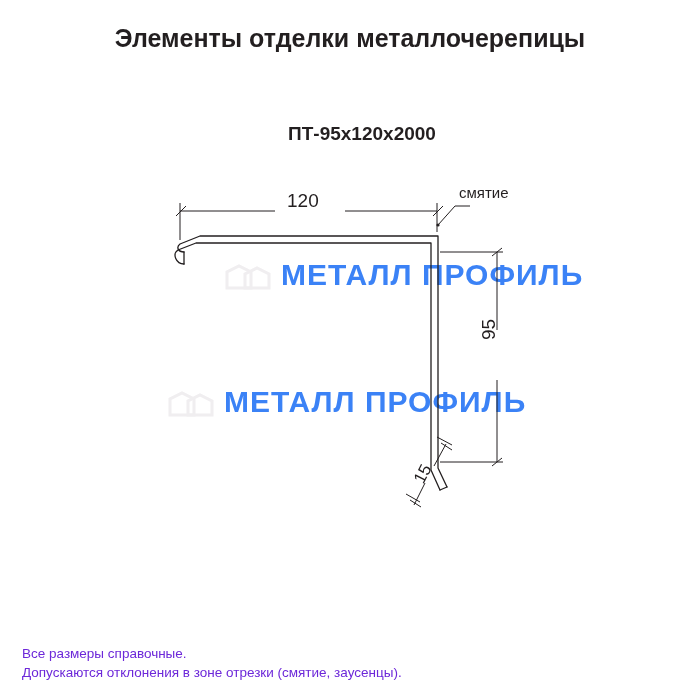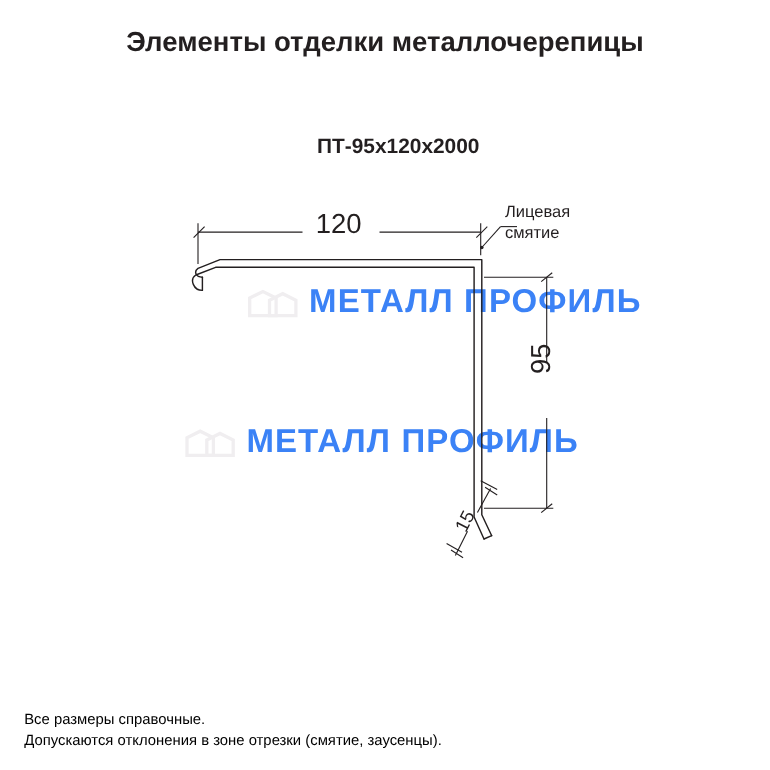--- a/index.html
+++ b/index.html
@@ -73,21 +73,21 @@
   }
   .wm1 { left: 225px; top: 258px; }
   .wm2 { left: 168px; top: 385px; }
   .drawing {
     position: absolute;
     left: 0;
     top: 0;
   }
   .dim-label {
     position: absolute;
-    font-size: 25px;
+    font-size: 19px;
     color: #231f20;
   }
   .label-120 {
     left: 287px;
     top: 190px;
   }
   .label-95 {
     left: 478px;
     top: 340px;
     transform: rotate(-90deg);
@@ -109,21 +109,21 @@
     color: #231f20;
     text-align: left;
     width: 120px;
   }
   .footer {
     position: absolute;
     left: 22px;
     bottom: 18px;
     font-size: 13.5px;
     line-height: 19px;
-    color: #000000;
+    color: #6d28d9;
   }
 </style>
 </head>
 <body>
 
 <div class="page">
 
   <div class="title-main">Элементы отделки металлочерепицы</div>
   <div class="title-code">ПТ-95x120x2000</div>
 
@@ -204,21 +204,20 @@
       <path d="M 447 487 L 440 490"></path>
       <path d="M 184 252 L 184 264"></path>
     </g>
   </svg>
 
   <div class="dim-label label-120">120</div>
   <div class="dim-label label-95">95</div>
   <div class="dim-label label-15">15</div>
 
   <div class="label-face">
-    <div>Лицевая</div>
     <div>смятие</div>
   </div>
 
   <div class="footer">
     <div>Все размеры справочные.</div>
     <div>Допускаются отклонения в зоне отрезки (смятие, заусенцы).</div>
   </div>
 
 </div>
 

